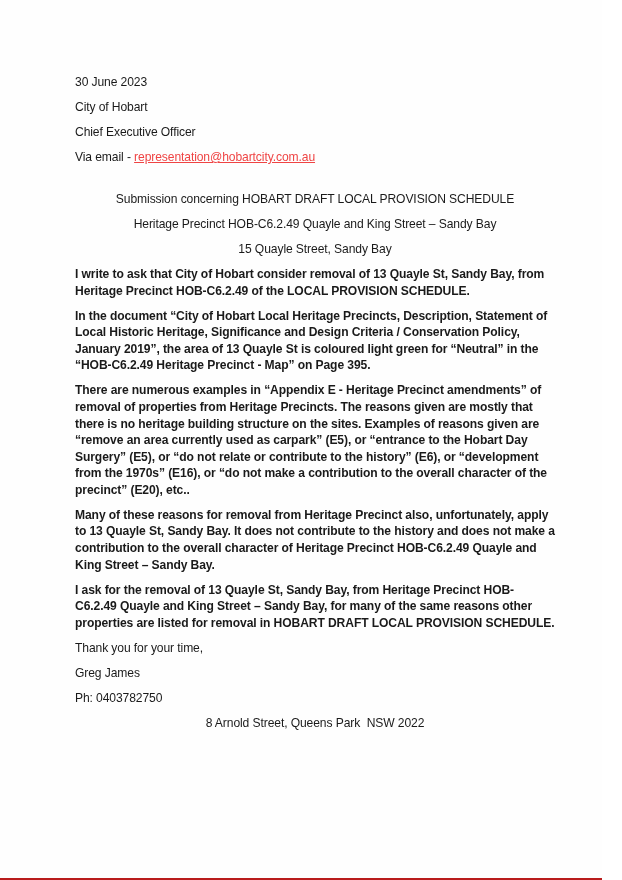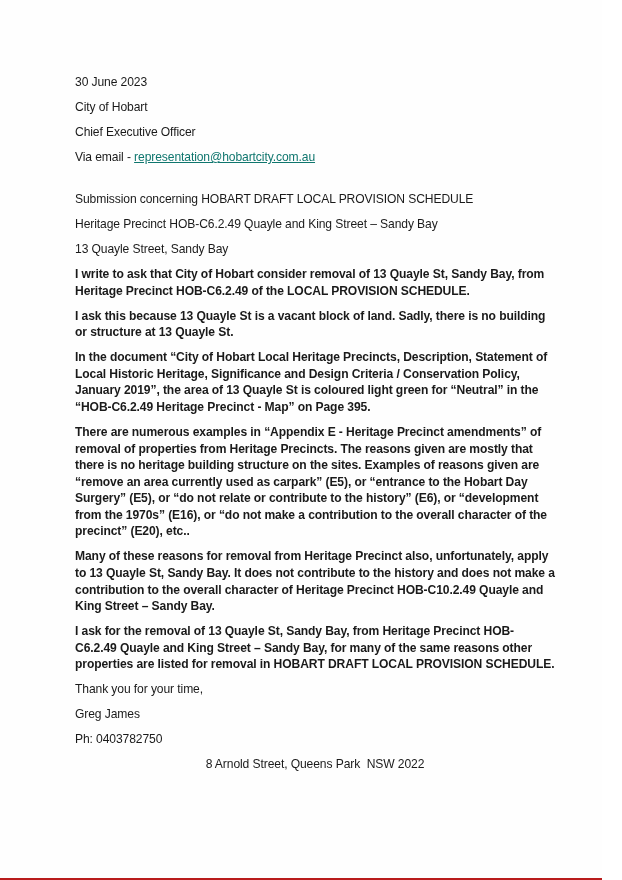--- a/index.html
+++ b/index.html
@@ -36,51 +36,50 @@
       line-height: 16.5px;
       margin: 0 0 8.5px 0;
       white-space: nowrap;
     }
     .para {
       line-height: 16.6px;
       margin: 0 0 8.4px 0;
       font-weight: bold;
     }
     .center {
-      text-align: left;
+      text-align: center;
       white-space: nowrap;
     }
     a.email {
-      color: #0f766e;
+      color: #ef4444;
       text-decoration: underline;
     }
     .spacer { height: 17px; }
   </style>
 </head>
 <body>
 
 <div class="page">
   <div class="content">
     <div class="line">30 June 2023</div>
     <div class="line">City of Hobart</div>
     <div class="line">Chief Executive Officer</div>
     <div class="line"><span>Via email - </span><a class="email" href="mailto:representation@hobartcity.com.au">representation@hobartcity.com.au</a></div>
 
     <div class="spacer"></div>
 
 
     <div class="line center">Submission concerning HOBART DRAFT LOCAL PROVISION SCHEDULE</div>
     <div class="line center">Heritage Precinct HOB-C6.2.49 Quayle and King Street – Sandy Bay</div>
-    <div class="line center">13 Quayle Street, Sandy Bay</div>
+    <div class="line center">15 Quayle Street, Sandy Bay</div>
 
     <p class="para">I write to ask that City of Hobart consider removal of 13 Quayle St, Sandy Bay, from Heritage Precinct HOB-C6.2.49 of the LOCAL PROVISION SCHEDULE.</p>
-    <p class="para">I ask this because 13 Quayle St is a vacant block of land. Sadly, there is no building or structure at 13 Quayle St.</p>
     <p class="para">In the document “City of Hobart Local Heritage Precincts, Description, Statement of Local Historic Heritage, Significance and Design Criteria / Conservation Policy, January 2019”, the area of 13 Quayle St is coloured light green for “Neutral” in the “HOB-C6.2.49 Heritage Precinct - Map” on Page 395.</p>
     <p class="para">There are numerous examples in “Appendix E - Heritage Precinct amendments” of removal of properties from Heritage Precincts. The reasons given are mostly that there is no heritage building structure on the sites. Examples of reasons given are “remove an area currently used as carpark” (E5), or “entrance to the Hobart Day Surgery” (E5), or “do not relate or contribute to the history” (E6), or “development from the 1970s” (E16), or “do not make a contribution to the overall character of the precinct” (E20), etc..</p>
-    <p class="para">Many of these reasons for removal from Heritage Precinct also, unfortunately, apply to 13 Quayle St, Sandy Bay. It does not contribute to the history and does not make a contribution to the overall character of Heritage Precinct HOB-C10.2.49 Quayle and King Street – Sandy Bay.</p>
+    <p class="para">Many of these reasons for removal from Heritage Precinct also, unfortunately, apply to 13 Quayle St, Sandy Bay. It does not contribute to the history and does not make a contribution to the overall character of Heritage Precinct HOB-C6.2.49 Quayle and King Street – Sandy Bay.</p>
     <p class="para">I ask for the removal of 13 Quayle St, Sandy Bay, from Heritage Precinct HOB-C6.2.49 Quayle and King Street – Sandy Bay, for many of the same reasons other properties are listed for removal in HOBART DRAFT LOCAL PROVISION SCHEDULE.</p>
 
     <div class="line">Thank you for your time,</div>
     <div class="line">Greg James</div>
     <div class="line">Ph: 0403782750</div>
     <div class="line" style="white-space:pre;text-align:center;">8 Arnold Street, Queens Park  NSW 2022</div>
   </div>
 </div>
 
 </body></html>

